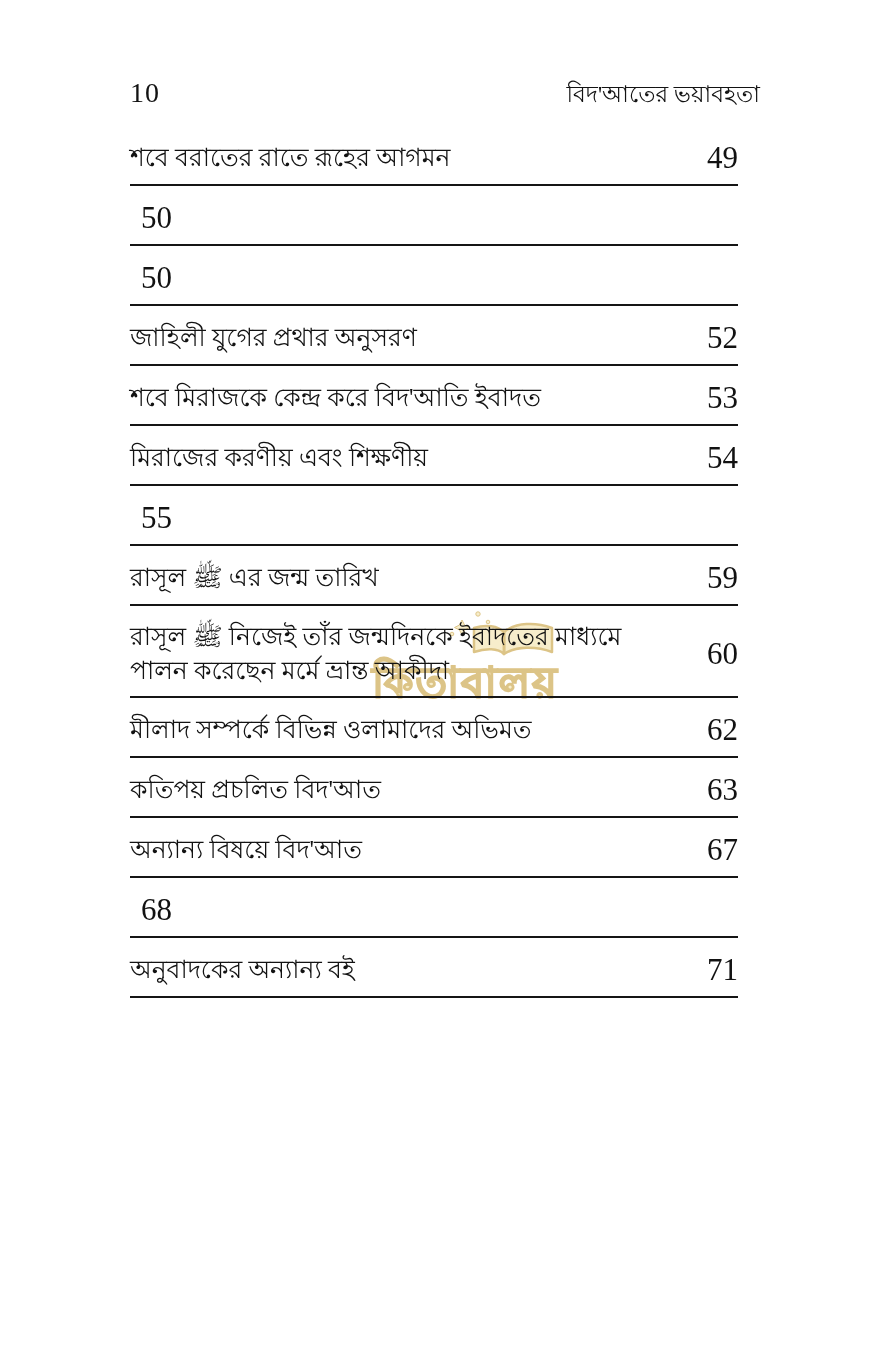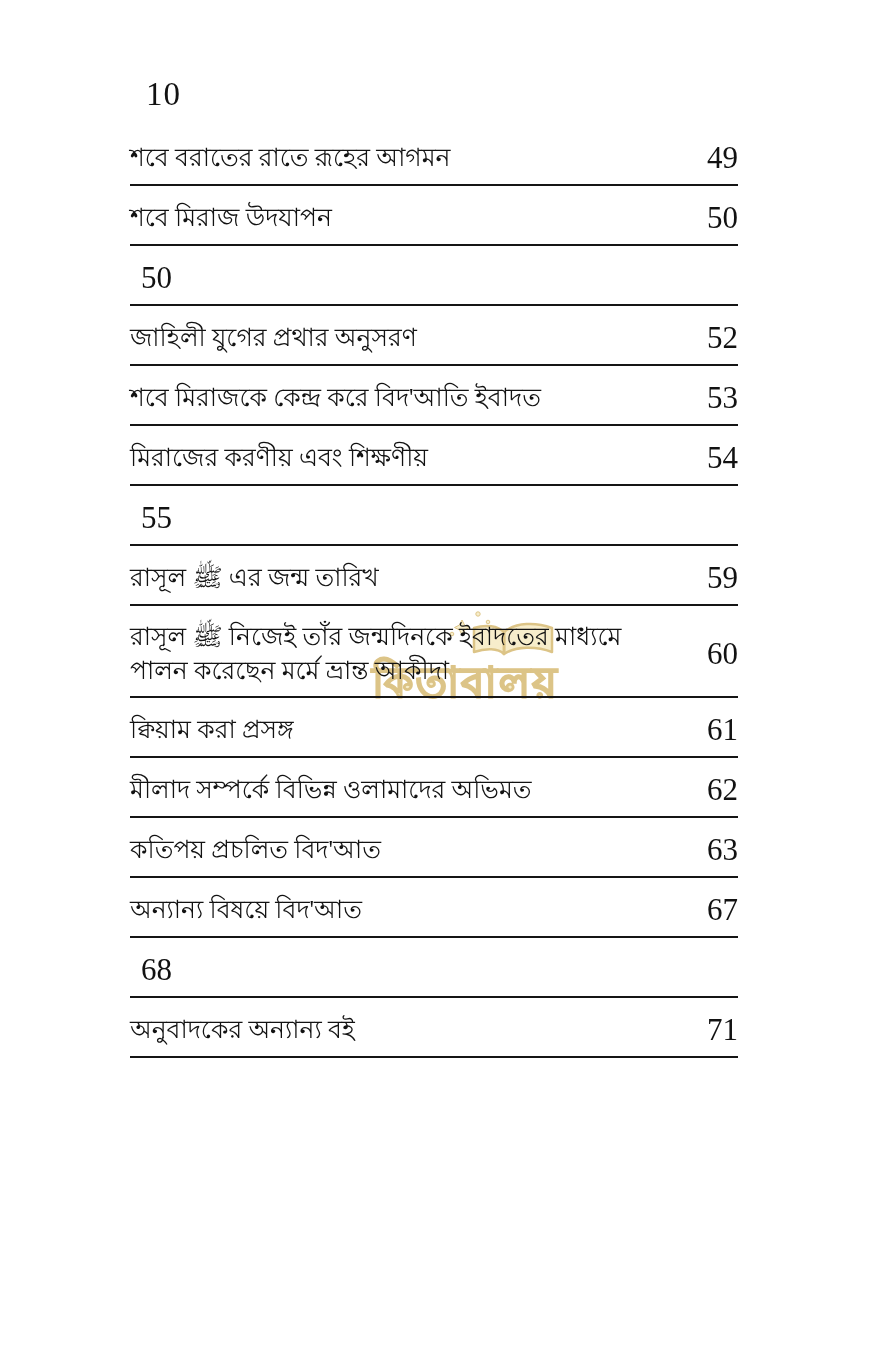--- a/index.html
+++ b/index.html
@@ -24,23 +24,22 @@
     top: 76px;
     left: 130px;
     right: 110px;
     display: flex;
     justify-content: space-between;
     align-items: baseline;
     font-size: 24px;
     z-index: 2;
   }
   .header .page-num {
-    font-size: 33px;
+    font-size: 28px;
     letter-spacing: 1px;
-    margin-left: 16px;
   }
   .header .running-title {
     font-size: 23px;
   }
 
   
   .watermark {
     position: absolute;
     top: 608px;
     left: 338px;
@@ -96,20 +95,21 @@
     align-self: center;
   }
 </style>
 </head>
 <body>
 
 <div class="page">
 
   <div class="header">
     <span class="page-num">10</span>
+    <span class="running-title">বিদ'আতের ভয়াবহতা</span>
   </div>
 
   <div class="watermark">
     <svg class="book-icon" viewBox="0 0 120 52">
 
       <g fill="#f6ebc2" stroke="#d7ba73" stroke-width="1">
         <path d="M18 12 l2.5 5 5 2.5 -5 2.5 -2.5 5 -2.5 -5 -5 -2.5 5 -2.5 z"></path>
         <circle cx="34" cy="6" r="2.2"></circle>
         <circle cx="44" cy="14" r="1.8"></circle>
         <circle cx="8" cy="26" r="1.8"></circle>
@@ -124,21 +124,20 @@
     <span class="wm-text">কিতাবালয়</span>
   </div>
 
   <div class="toc">
     <div class="toc-row">
       <span class="toc-title">শবে বরাতের রাতে রূহের আগমন</span>
       <span class="toc-page">49</span>
     </div>
 
     <div class="toc-row">
-      <span class="toc-title">শবে মিরাজ উদযাপন</span>
       <span class="toc-page">50</span>
     </div>
 
     <div class="toc-row">
       <span class="toc-page">50</span>
     </div>
 
     <div class="toc-row">
       <span class="toc-title">জাহিলী যুগের প্রথার অনুসরণ</span>
       <span class="toc-page">52</span>
@@ -161,24 +160,20 @@
     <div class="toc-row">
       <span class="toc-title">রাসূল ﷺ এর জন্ম তারিখ</span>
       <span class="toc-page">59</span>
     </div>
 
     <div class="toc-row">
       <span class="toc-title">রাসূল ﷺ নিজেই তাঁর জন্মদিনকে ইবাদতের মাধ্যমে পালন করেছেন মর্মে ভ্রান্ত আকীদা</span>
       <span class="toc-page">60</span>
     </div>
 
-    <div class="toc-row">
-      <span class="toc-title">ক্বিয়াম করা প্রসঙ্গ</span>
-      <span class="toc-page">61</span>
-    </div>
 
     <div class="toc-row">
       <span class="toc-title">মীলাদ সম্পর্কে বিভিন্ন ওলামাদের অভিমত</span>
       <span class="toc-page">62</span>
     </div>
 
     <div class="toc-row">
       <span class="toc-title">কতিপয় প্রচলিত বিদ'আত</span>
       <span class="toc-page">63</span>
     </div>

